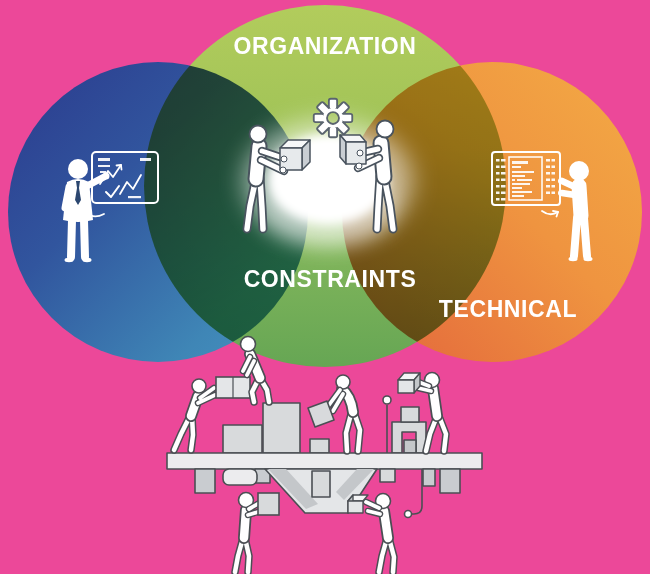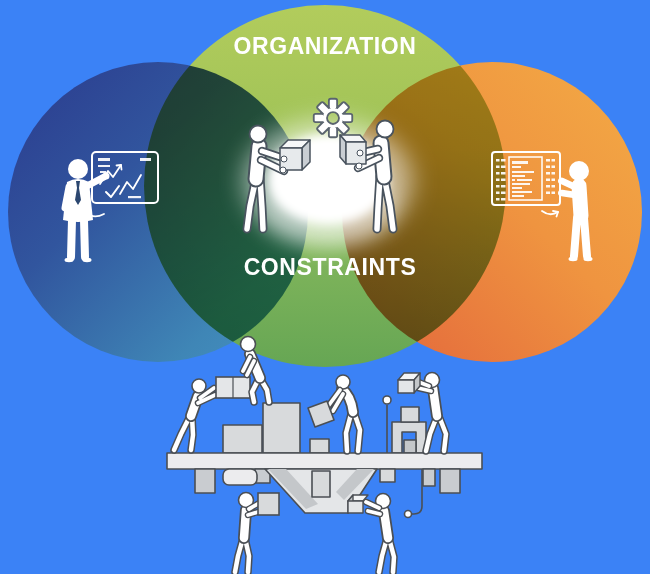--- a/index.html
+++ b/index.html
@@ -1,38 +1,38 @@
 <!DOCTYPE html>
 <html><head>
 <meta charset="utf-8">
 <style>
   html,body{margin:0;padding:0;background:#ffffff;}
   #stage{
-    position:relative;width:650px;height:574px;background:#3b82f6;overflow:hidden;
+    position:relative;width:650px;height:574px;background:#ec4899;overflow:hidden;
     font-family:"Liberation Sans", sans-serif;
   }
   
   #venn-layer{position:absolute;inset:0;isolation:isolate;}
   .circle{position:absolute;border-radius:50%;mix-blend-mode:multiply;}
   #circle-business{left:8px;top:62px;width:300px;height:300px;
     background:linear-gradient(135deg,#2b3a8d 0%,#31559e 38%,#3f86b6 78%,#4693c2 100%);}
   #circle-organization{left:144px;top:5px;width:362px;height:362px;
     background:linear-gradient(180deg,#b2cc5c 0%,#9ec257 40%,#7db35a 72%,#66a654 100%);}
   #circle-technical{left:342px;top:62px;width:300px;height:300px;
     background:linear-gradient(225deg,#f3ab45 0%,#ef9440 45%,#e7753d 80%,#e2653a 100%);}
   
   .glow{position:absolute;border-radius:50%;background:#fff;}
   #glow-soft{left:243px;top:120px;width:170px;height:122px;opacity:.55;filter:blur(12px);}
   #glow-legs{left:260px;top:168px;width:136px;height:78px;opacity:.38;filter:blur(10px);}
   #glow-core{left:268px;top:134px;width:120px;height:90px;filter:blur(5px);}
   
   .venn-label{position:absolute;transform:translateX(-50%);color:#ffffff;
     font-weight:bold;font-size:23px;letter-spacing:.6px;white-space:nowrap;}
   #label-organization{left:325px;top:33px;}
-  #label-constraints{left:330px;top:254px;}
+  #label-constraints{left:330px;top:266px;}
   #label-business{left:137px;top:297px;}
   #label-technical{left:508px;top:296px;}
   
   .icon-abs{position:absolute;}
   #gear-icon{left:311px;top:96px;}
   #center-figures{left:238px;top:118px;}
   #business-icon{left:48px;top:140px;}
   #technical-icon{left:478px;top:140px;}
   #teamwork-illustration{left:150px;top:330px;}
   
@@ -201,20 +201,21 @@
       <circle cx="83" cy="41" r="3" fill="#fff"></circle>
         <circle cx="83" cy="53" r="3" fill="#fff"></circle>
       <path stroke="#fff" stroke-width="8" stroke-linecap="round" fill="none" d="M99,78 L96,116 M106,78 L109,116"></path>
       <ellipse cx="95" cy="119" rx="4.5" ry="2.2" fill="#fff"></ellipse>
       <ellipse cx="110" cy="119" rx="4.5" ry="2.2" fill="#fff"></ellipse>
     </g>
   </svg>
 
   <div class="venn-label" id="label-organization">ORGANIZATION</div>
   <div class="venn-label" id="label-constraints">CONSTRAINTS</div>
+  <div class="venn-label" id="label-technical">TECHNICAL</div>
 
   <svg class="icon-abs" id="teamwork-illustration" width="400" height="244" viewBox="0 0 400 244">
 
     <g stroke="#4b4f54" stroke-width="1.6" stroke-linejoin="round">
       <rect x="73" y="95" width="39" height="28" fill="#d8dadc"></rect>
       <rect x="113" y="73" width="37" height="50" fill="#d8dadc"></rect>
       <rect x="160" y="109" width="19" height="14" fill="#d8dadc"></rect>
       <line x1="237" y1="75" x2="237" y2="123" fill="none"></line>
       <circle cx="237" cy="70" r="4" fill="#fff"></circle>
       <polygon points="242,123 242,92 276,92 276,123 266,123 266,102 252,102 252,123" fill="#d8dadc"></polygon>

